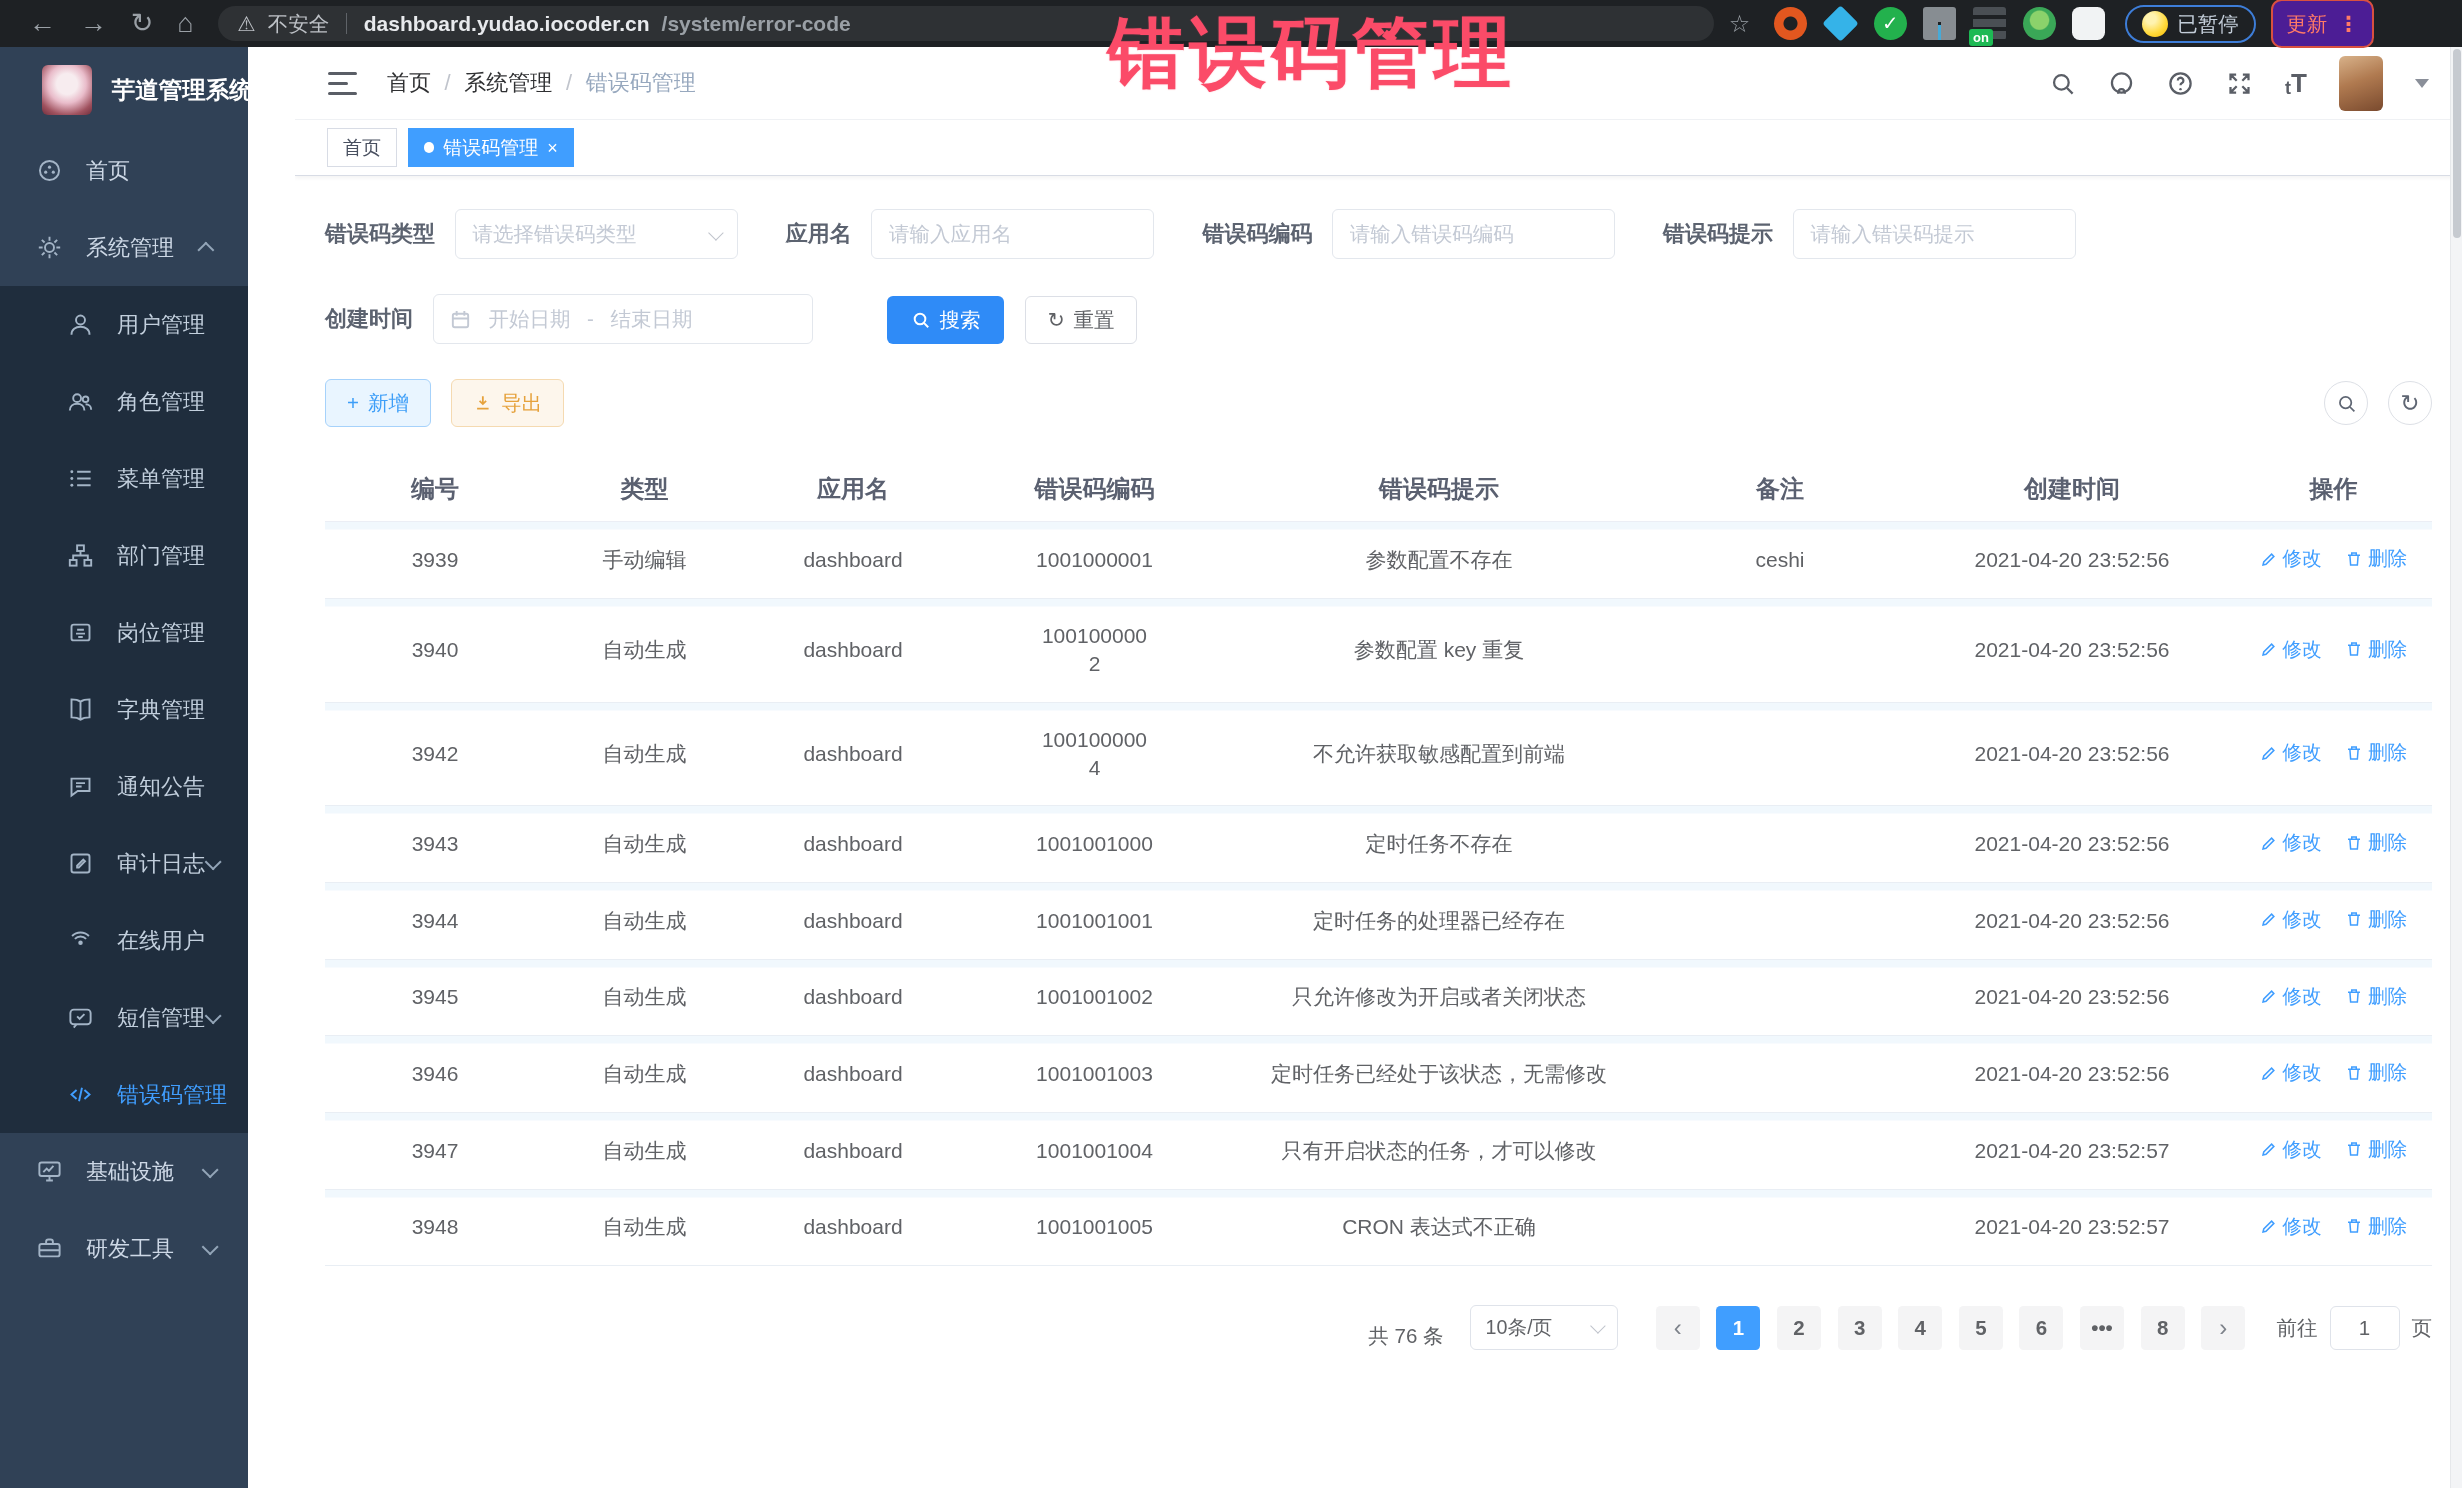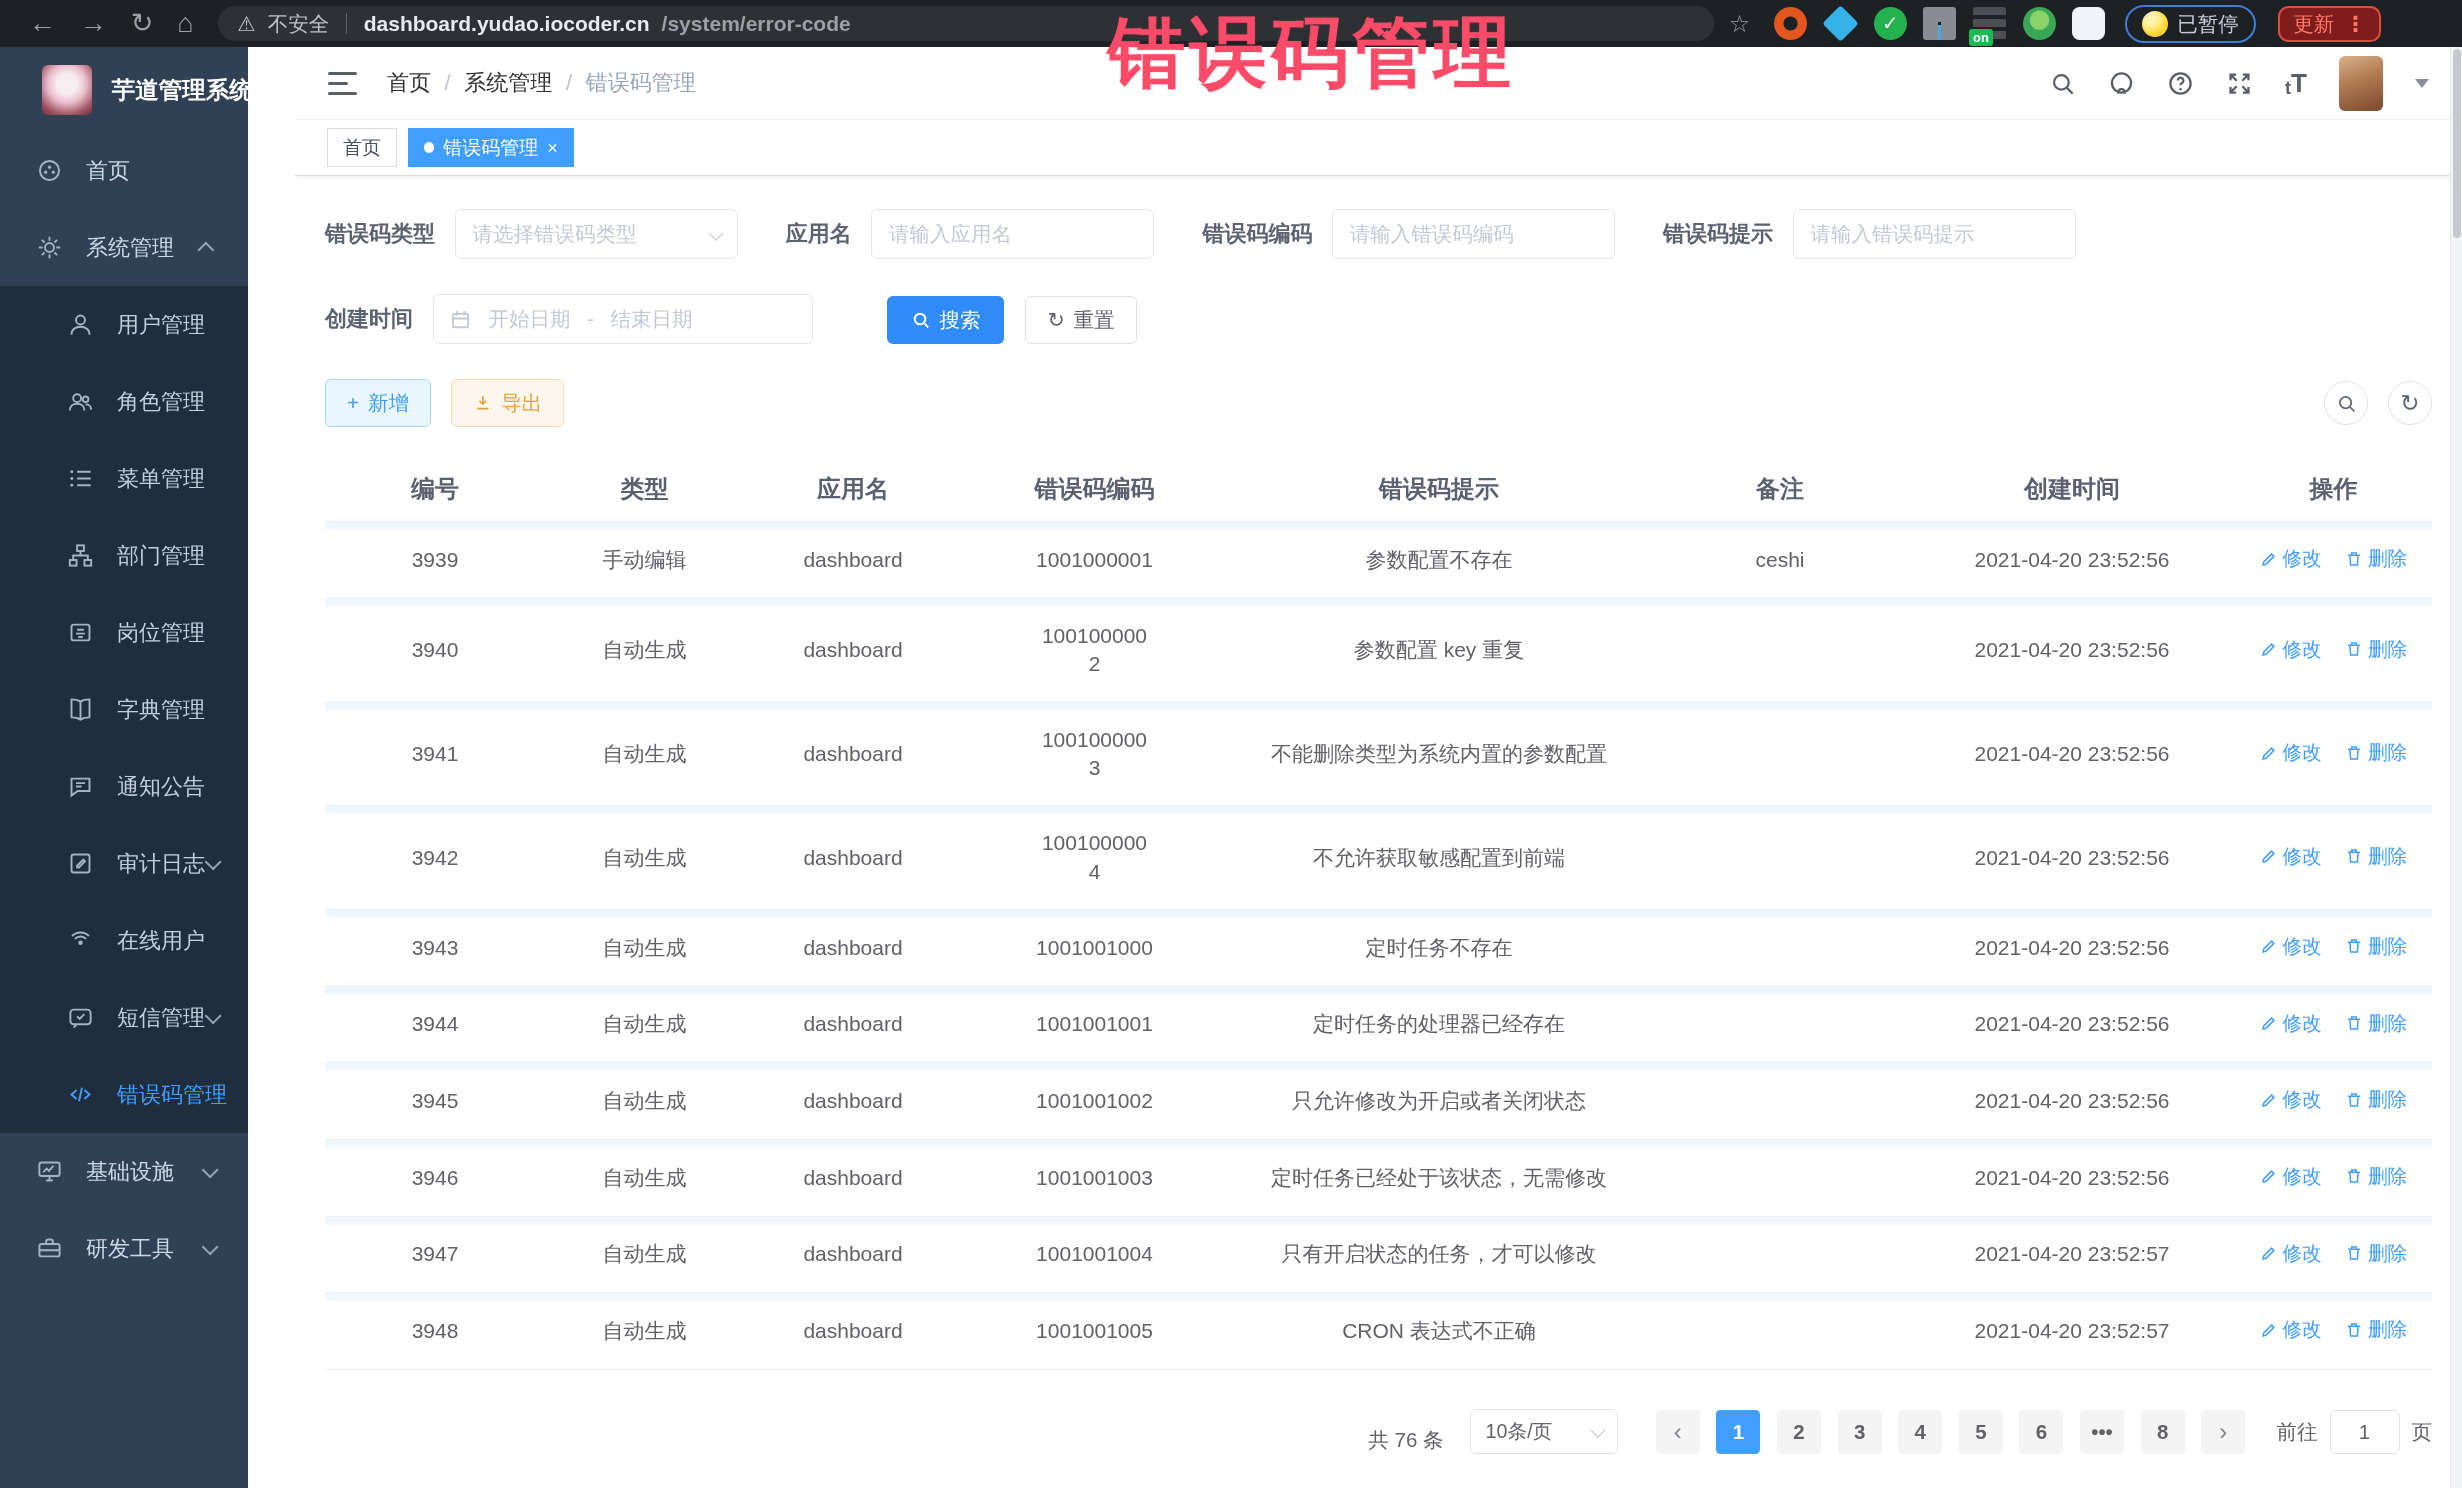--- a/index.html
+++ b/index.html
@@ -30,22 +30,22 @@
 .ext-bars{background:repeating-linear-gradient(#4a4f54 0 7.6px,#1e2124 7.6px 12px);border-radius:3px}
 .ext-bars .on-badge{position:absolute;left:-4.5px;bottom:-6px;background:#1db954;color:#fff;
   font-size:13px;font-weight:700;padding:0.8px 4.5px;border-radius:3px}
 .ext-plant{border-radius:50%;background:radial-gradient(circle at 50% 40%,#8bd26b 0 35%,#3aa757 40%)}
 .ext-puzzle{background:#f1f3f4;border-radius:7.6px}
 .paused-pill{margin-left:19.7px;height:38px;border:2.3px solid #3d7dd8;border-radius:19px;
   display:flex;align-items:center;gap:9px;padding:0 15px;cursor:pointer}
 .emoji-face{width:26px;height:26px;border-radius:50%;
   background:radial-gradient(circle at 35% 30%,#fff3b0 0 20%,#ffd93b 60%,#f5b700 100%)}
 .paused-pill span{color:#c3cdd8;font-size:20.5px}
-.update-btn{margin-left:22px;height:36px;border:2.3px solid #d95040;border-radius:10.6px;
-  background:#7f1d1d;display:flex;align-items:center;gap:10.6px;padding:0 13.6px;cursor:pointer}
+.update-btn{margin-left:15px;height:49px;border:2.3px solid #d95040;border-radius:10.6px;
+  background:#4c1d95;display:flex;align-items:center;gap:10.6px;padding:0 13.6px;cursor:pointer}
 .update-btn .u-label{color:#ff7a66;font-size:20.5px}
 .update-btn .dots{color:#ff7a66;font-size:21px;font-weight:700}
 
 
 .overlay-title{position:absolute;left:1108px;top:1.5px;z-index:99;font-size:77px;font-weight:700;
   color:#fb4b68;letter-spacing:4.5px;text-shadow:0 0 1.5px rgba(251,75,104,.4);pointer-events:none}
 
 
 .sidebar{position:absolute;left:0;top:47px;width:248px;bottom:0;background:#304156;z-index:10;overflow:hidden}
 .logo-row{height:85px;display:flex;align-items:center;padding-left:42px;gap:19.7px}
@@ -536,44 +536,20 @@
       </a>
       <a class="op">
         <svg viewBox="0 0 24 24" fill="none" stroke="currentColor" stroke-width="2">
                   <path d="M4 7h16M9 7V4h6v3M6.5 7l1 13h9l1-13"></path>
                 </svg>
         <span>删除</span>
       </a>
     </td>
   </tr>
           <tr>
-    <td class="cell">3941</td>
-    <td class="cell">自动生成</td>
-    <td class="cell">dashboard</td>
-    <td class="cell">100100000
-3</td>
-    <td class="cell">不能删除类型为系统内置的参数配置</td>
-    <td class="cell"></td>
-    <td class="cell">2021-04-20 23:52:56</td>
-    <td class="ops">
-      <a class="op">
-        <svg viewBox="0 0 24 24" fill="none" stroke="currentColor" stroke-width="2">
-                  <path d="M4 20l1-4L15.5 5.5l3 3L8 19l-4 1z"></path>
-                </svg>
-        <span>修改</span>
-      </a>
-      <a class="op">
-        <svg viewBox="0 0 24 24" fill="none" stroke="currentColor" stroke-width="2">
-                  <path d="M4 7h16M9 7V4h6v3M6.5 7l1 13h9l1-13"></path>
-                </svg>
-        <span>删除</span>
-      </a>
-    </td>
-  </tr>
-          <tr>
     <td class="cell">3942</td>
     <td class="cell">自动生成</td>
     <td class="cell">dashboard</td>
     <td class="cell">100100000
 4</td>
     <td class="cell">不允许获取敏感配置到前端</td>
     <td class="cell"></td>
     <td class="cell">2021-04-20 23:52:56</td>
     <td class="ops">
       <a class="op">

